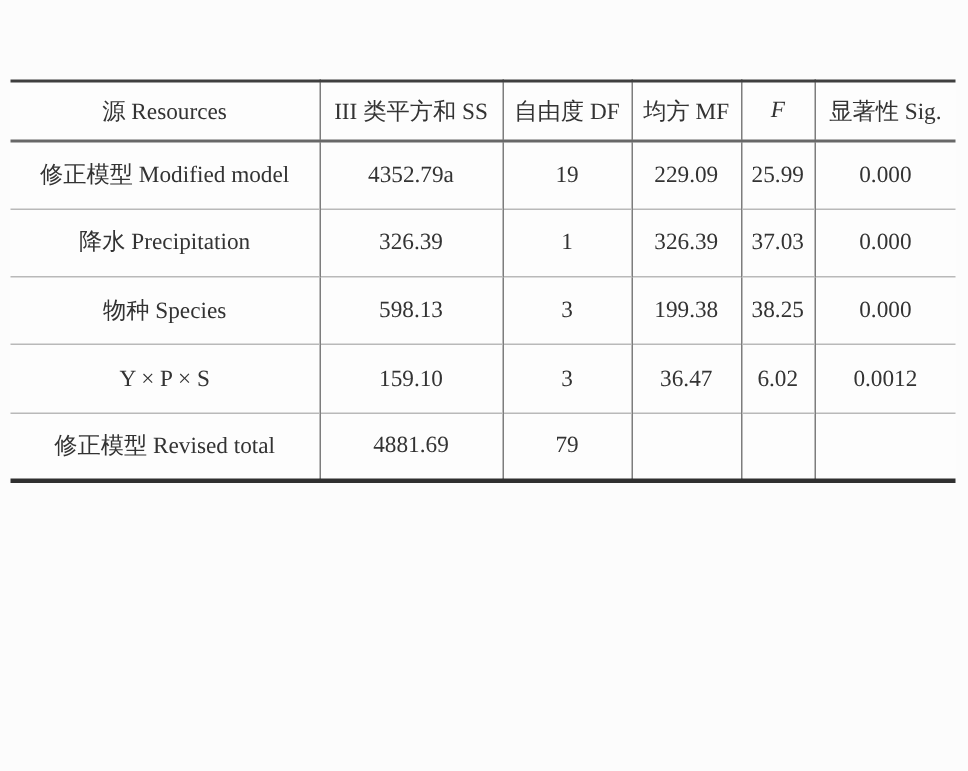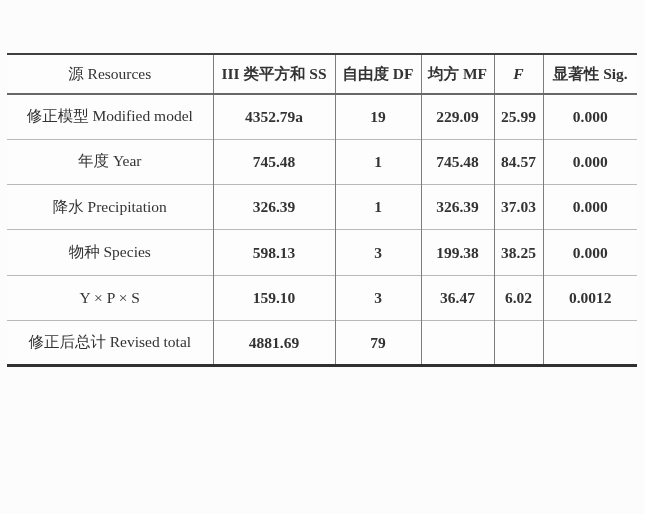--- a/index.html
+++ b/index.html
@@ -33,21 +33,20 @@
     vertical-align: middle;
     font-size: 15.5px;
     font-weight: normal;
     padding: 0 3px;
     white-space: nowrap;
     overflow: hidden;
   }
   
   table.anova th + th, table.anova td + td {
     border-left: 1px solid #7d7d7d;
-    font-weight: bold;
   }
   thead tr {
     height: 40px;
     border-bottom: 2px solid #686868;
   }
   tbody tr {
     height: 45.3px;
     border-bottom: 1.5px solid #b9b9b9;
   }
   tbody tr:last-child {
@@ -83,28 +82,20 @@
     <tbody>
         <tr>
       <td>修正模型 Modified model</td>
       <td>4352.79a</td>
       <td>19</td>
       <td>229.09</td>
       <td>25.99</td>
       <td>0.000</td>
     </tr>
         <tr>
-      <td>年度 Year</td>
-      <td>745.48</td>
-      <td>1</td>
-      <td>745.48</td>
-      <td>84.57</td>
-      <td>0.000</td>
-    </tr>
-        <tr>
       <td>降水 Precipitation</td>
       <td>326.39</td>
       <td>1</td>
       <td>326.39</td>
       <td>37.03</td>
       <td>0.000</td>
     </tr>
         <tr>
       <td>物种 Species</td>
       <td>598.13</td>
@@ -115,21 +106,21 @@
     </tr>
         <tr>
       <td>Y × P × S</td>
       <td>159.10</td>
       <td>3</td>
       <td>36.47</td>
       <td>6.02</td>
       <td>0.0012</td>
     </tr>
         <tr>
-      <td>修正后总计 Revised total</td>
+      <td>修正模型 Revised total</td>
       <td>4881.69</td>
       <td>79</td>
       <td></td>
       <td></td>
       <td></td>
     </tr>
       </tbody>
   </table>
 
 </div>

